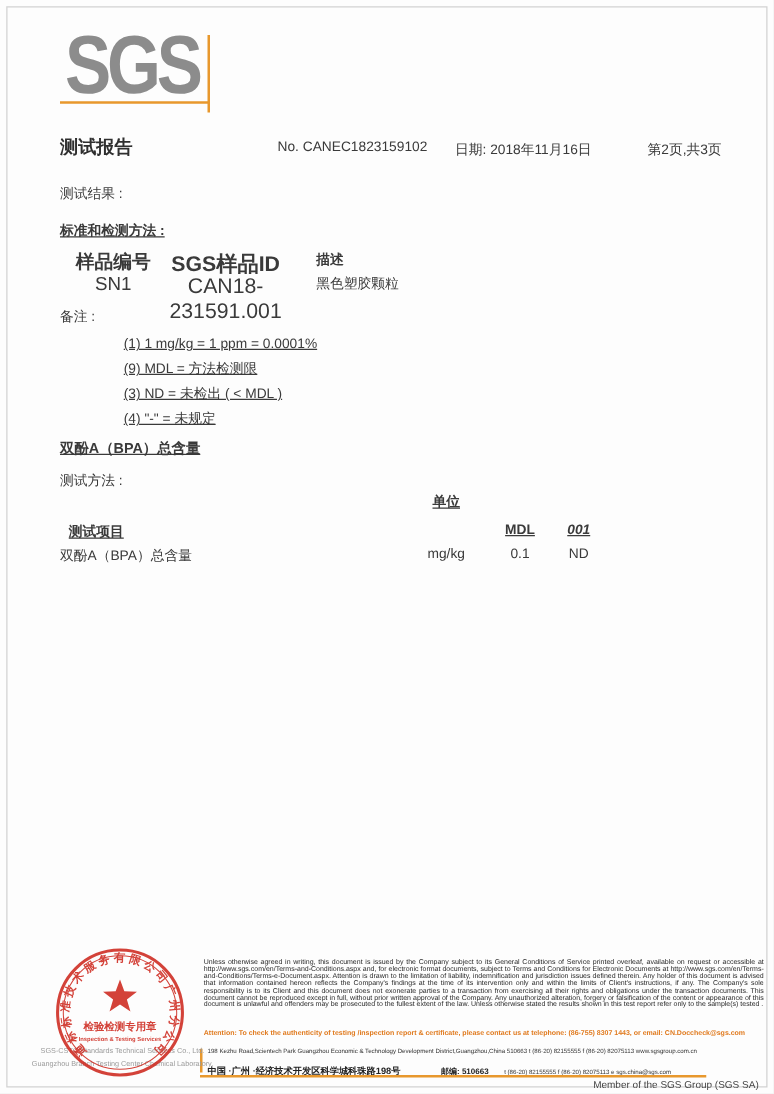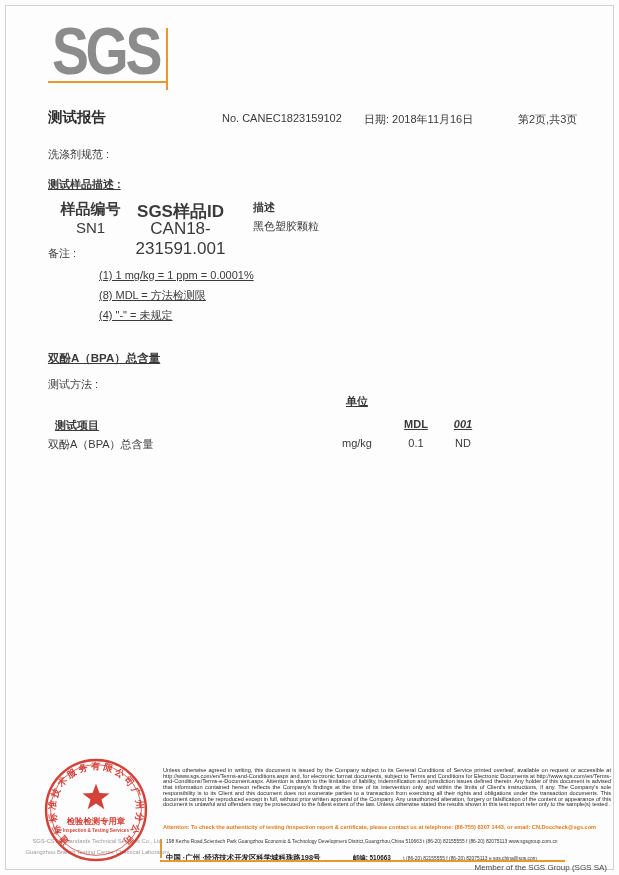--- a/index.html
+++ b/index.html
@@ -67,40 +67,41 @@
 
   <div class="logo-text">SGS</div>
   <div class="logo-hline"></div>
   <div class="logo-vline"></div>
 
   <div class="doc-title">测试报告</div>
   <div class="report-no">No. CANEC1823159102</div>
   <div class="report-date">日期: 2018年11月16日</div>
   <div class="page-info">第2页,共3页</div>
 
-  <div class="abs lbl" style="left:48px;top:147px;">洗涤剂规范 :</div>
-  <div class="abs lbl bold und" style="left:48px;top:177px;">测试样品描述 :</div>
+  <div class="abs lbl" style="left:48px;top:147px;">测试结果 :</div>
+  <div class="abs lbl bold und" style="left:48px;top:177px;">标准和检测方法 :</div>
 
   <div>
     <div>
       <span class="st-c1 bold" style="top:200px;">样品编号</span>
       <span class="st-c2 bold" style="top:200px;">SGS样品ID</span>
       <span class="st-c3 bold" style="top:200px;">描述</span>
     </div>
     <div>
       <span class="st-c1" style="top:219px;">SN1</span>
       <span class="st-c2" style="top:219px;">CAN18-231591.001</span>
       <span class="st-c3" style="top:219px;">黑色塑胶颗粒</span>
     </div>
   </div>
 
   <div class="abs lbl" style="left:48px;top:246px;">备注 :</div>
   <div class="abs" style="left:99px;top:265px;text-decoration:underline;">
     <div class="note-line">(1) 1 mg/kg = 1 ppm = 0.0001%</div>
-    <div class="note-line">(8) MDL = 方法检测限</div>
+    <div class="note-line">(9) MDL = 方法检测限</div>
+    <div class="note-line">(3) ND = 未检出 ( &lt; MDL )</div>
     <div class="note-line">(4) "-" = 未规定</div>
   </div>
 
   <div class="abs bold und" style="left:48px;top:351px;font-size:11.5px;">双酚A（BPA）总含量</div>
   <div class="abs lbl" style="left:48px;top:377px;">测试方法 :</div>
 
   <div>
     <div>
       <span class="rt-item bold und" style="top:418px;">测试项目</span>
       <span class="rt-unit bold und" style="top:394px;">单位</span>

